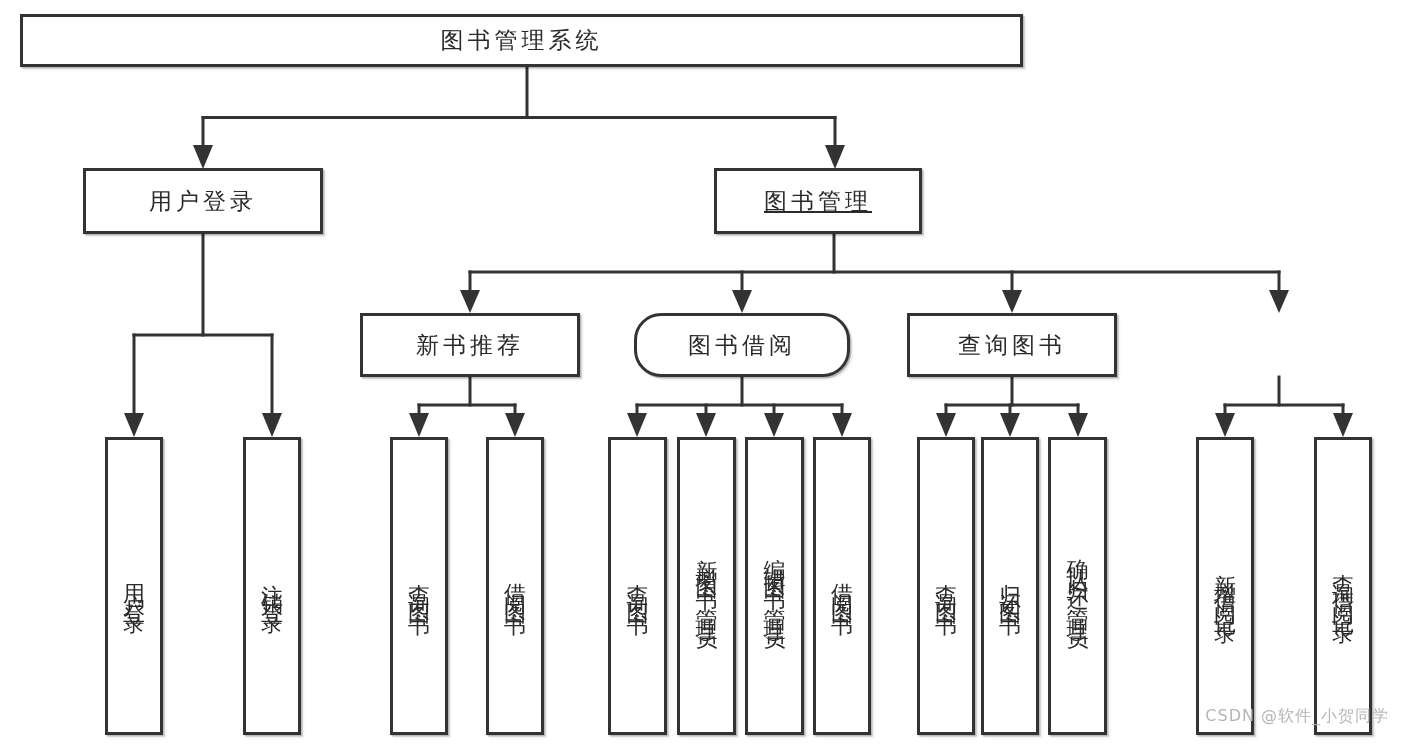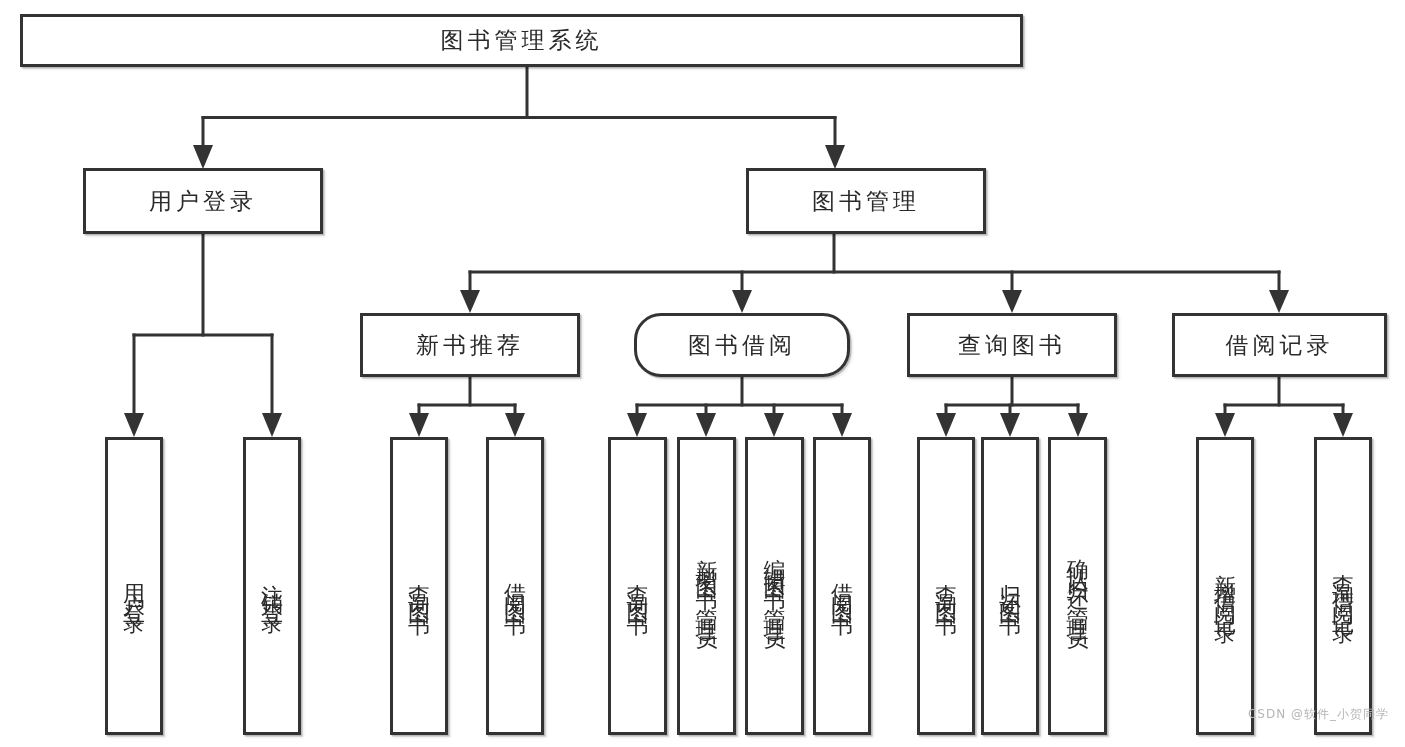--- a/index.html
+++ b/index.html
@@ -43,21 +43,21 @@
     writing-mode: vertical-rl;
     text-orientation: mixed;
     font-size: 22px;
     letter-spacing: 10px;
     line-height: 1.1;
   }
   .watermark {
     position: absolute;
     top: 706px;
     right: 16px;
-    font-size: 12px;
+    font-size: 16px;
     color: #b5b5b5;
     letter-spacing: 1px;
     white-space: nowrap;
   }
 </style>
 </head>
 <body>
 
 <div class="canvas">
 
@@ -137,36 +137,33 @@
     </g>
   </svg>
 
   <div class="node node-h" style="left:20px; top:14px; width:1003px; height:53px;">
     <span>图书管理系统</span>
   </div>
 
   <div class="node node-h" style="left:83px; top:168px; width:240px; height:66px;">
     <span>用户登录</span>
   </div>
-  <div class="node node-h" style="left:746px; top:168px; width:240px; height:66px;">
+  <div class="node node-h" style="left:714px; top:168px; width:208px; height:66px;text-decoration:underline;">
     <span>图书管理</span>
   </div>
 
   <div class="node node-h" style="left:360px; top:313px; width:220px; height:64px;">
     <span>新书推荐</span>
   </div>
   <div class="node node-h" style="left:634px; top:313px; width:216px; height:64px;border-radius:27px;">
     <span>图书借阅</span>
   </div>
   <div class="node node-h" style="left:907px; top:313px; width:210px; height:64px;">
     <span>查询图书</span>
   </div>
-  <div class="node node-h" style="left:1172px; top:313px; width:215px; height:64px;">
-    <span>借阅记录</span>
-  </div>
 
   <div class="node node-v" style="left:105px; top:437px; width:58px; height:298px;">
     <span class="vtext">用户登录</span>
   </div>
   <div class="node node-v" style="left:243px; top:437px; width:58px; height:298px;">
     <span class="vtext">注销登录</span>
   </div>
 
   <div class="node node-v" style="left:390px; top:437px; width:58px; height:298px;">
     <span class="vtext">查询图书</span>

